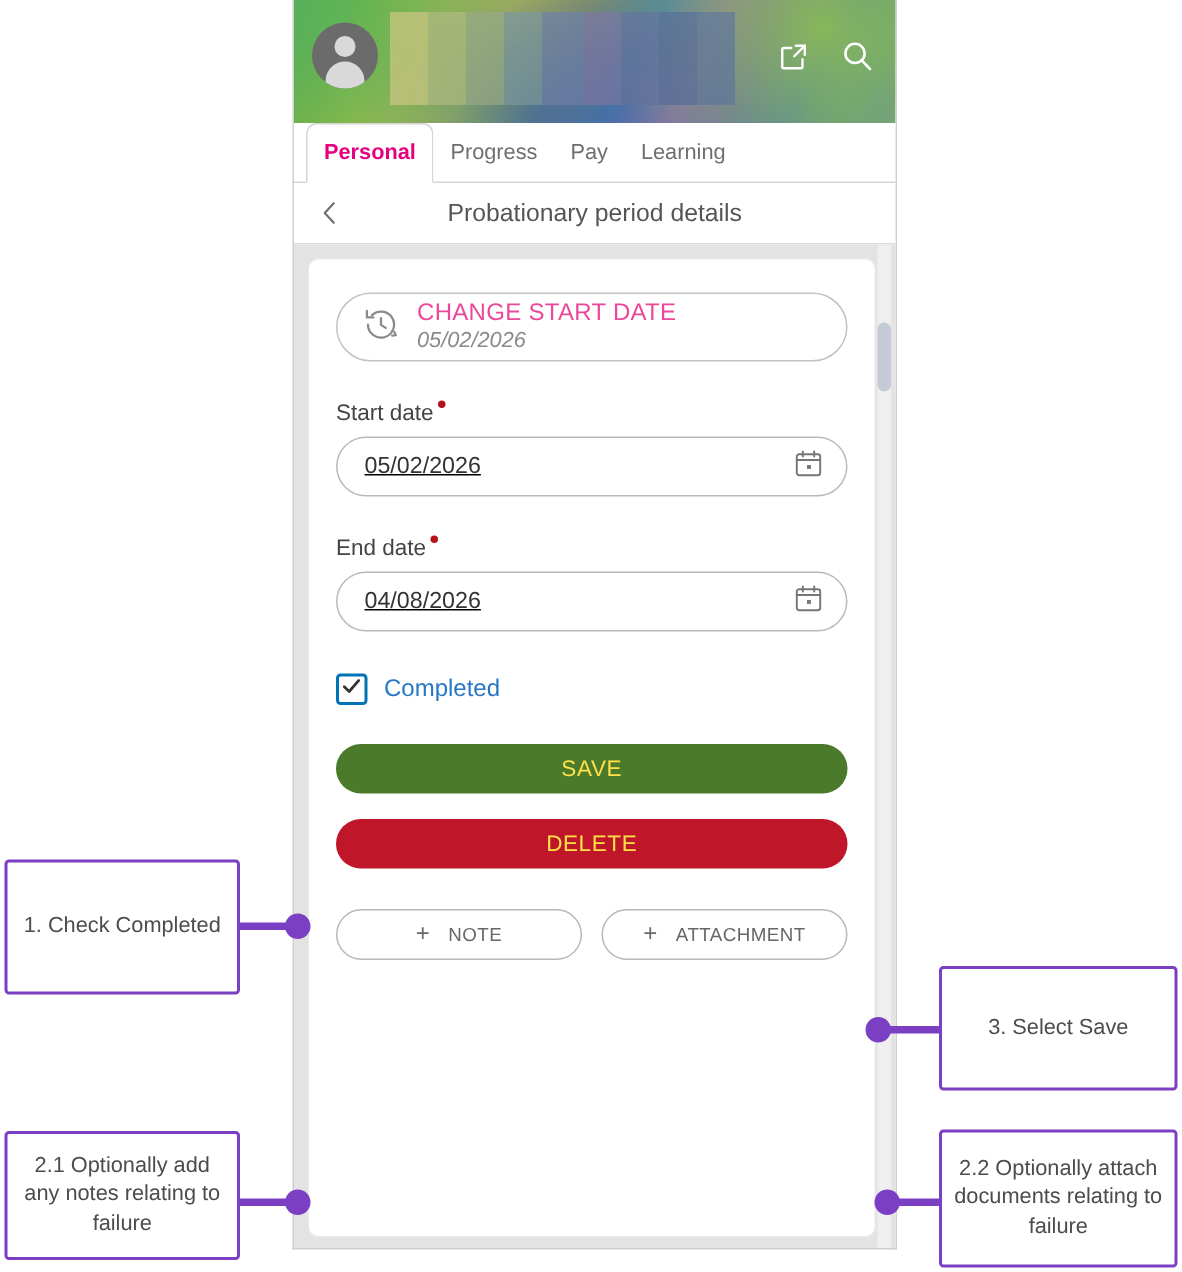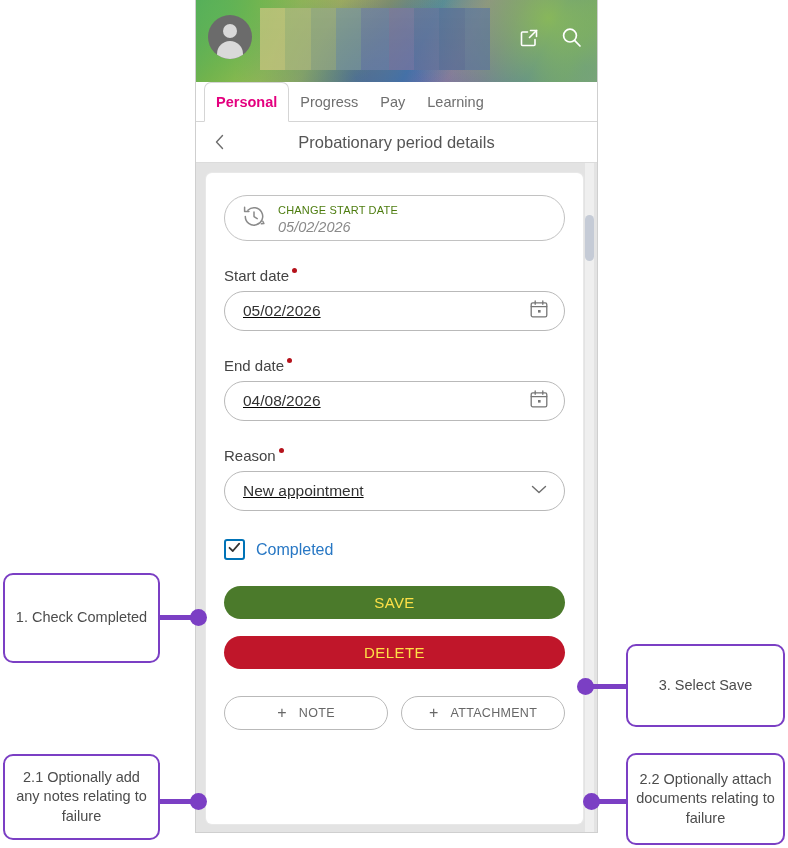--- a/index.html
+++ b/index.html
@@ -222,22 +222,22 @@
     align-items: center;
     gap: 11px;
     border: 1px solid #c2c2c2;
     border-radius: 24px;
     height: 46px;
     padding: 0 16px;
     box-sizing: border-box;
   }
   .change-pill .txt-wrap { line-height: 1.15; }
   .change-label {
-    font-size: 11px;
-    color: #4d7c0f;
+    font-size: 16px;
+    color: #ec4899;
     letter-spacing: .2px;
   }
   .change-value {
     font-size: 14.5px;
     color: #8a8a8a;
     font-style: italic;
   }
 
   
   .field { margin-top: 26px; text-decoration: underline; }
@@ -330,21 +330,21 @@
     font-size: 12.5px;
     letter-spacing: .3px;
     background: #fff;
   }
   .plus { font-size: 16px; color: #676767; line-height: 1; }
 
   
   .callout {
     position: absolute;
     border: 2px solid #7b3fc4;
-    border-radius: 10px;
+    border-radius: 3px;
     background: #ffffff;
     color: #4c4c4c;
     font-size: 14.5px;
     line-height: 1.32;
     text-align: center;
     display: flex;
     align-items: center;
     justify-content: center;
     padding: 4px 8px;
     box-sizing: border-box;
@@ -466,33 +466,20 @@
             <svg width="22" height="22" viewBox="0 0 22 22" fill="none" stroke="#767676" stroke-width="1.3" stroke-linecap="round">
               <rect x="3.2" y="4.8" width="15.6" height="14" rx="1.6"></rect>
               <path d="M3.2 8.6h15.6"></path>
               <path d="M7.2 2.9v3.4M14.8 2.9v3.4"></path>
               <rect x="10" y="12" width="2.6" height="2.6" fill="#767676" stroke="none"></rect>
             </svg>
           </span>
         </div>
       </div>
 
-      <div class="field">
-        <div class="field-label">
-          <span>Reason</span><span class="req-dot"></span>
-        </div>
-        <div class="input-box">
-          <span class="val">New appointment</span>
-          <span>
-            <svg width="22" height="22" viewBox="0 0 22 22" fill="none" stroke="#6d6d6d" stroke-width="1.4" stroke-linecap="round" stroke-linejoin="round">
-              <path d="M4.5 8.5L11 14.5L17.5 8.5"></path>
-            </svg>
-          </span>
-        </div>
-      </div>
 
       <div class="checkrow">
         <span class="checkbox">
           <span>
             <svg width="15" height="15" viewBox="0 0 15 15" fill="none" stroke="#333333" stroke-width="1.8" stroke-linecap="round" stroke-linejoin="round">
               <path d="M2.5 7.8L5.8 11L12.2 3.6"></path>
             </svg>
           </span>
         </span>
         <span class="check-label">Completed</span>

